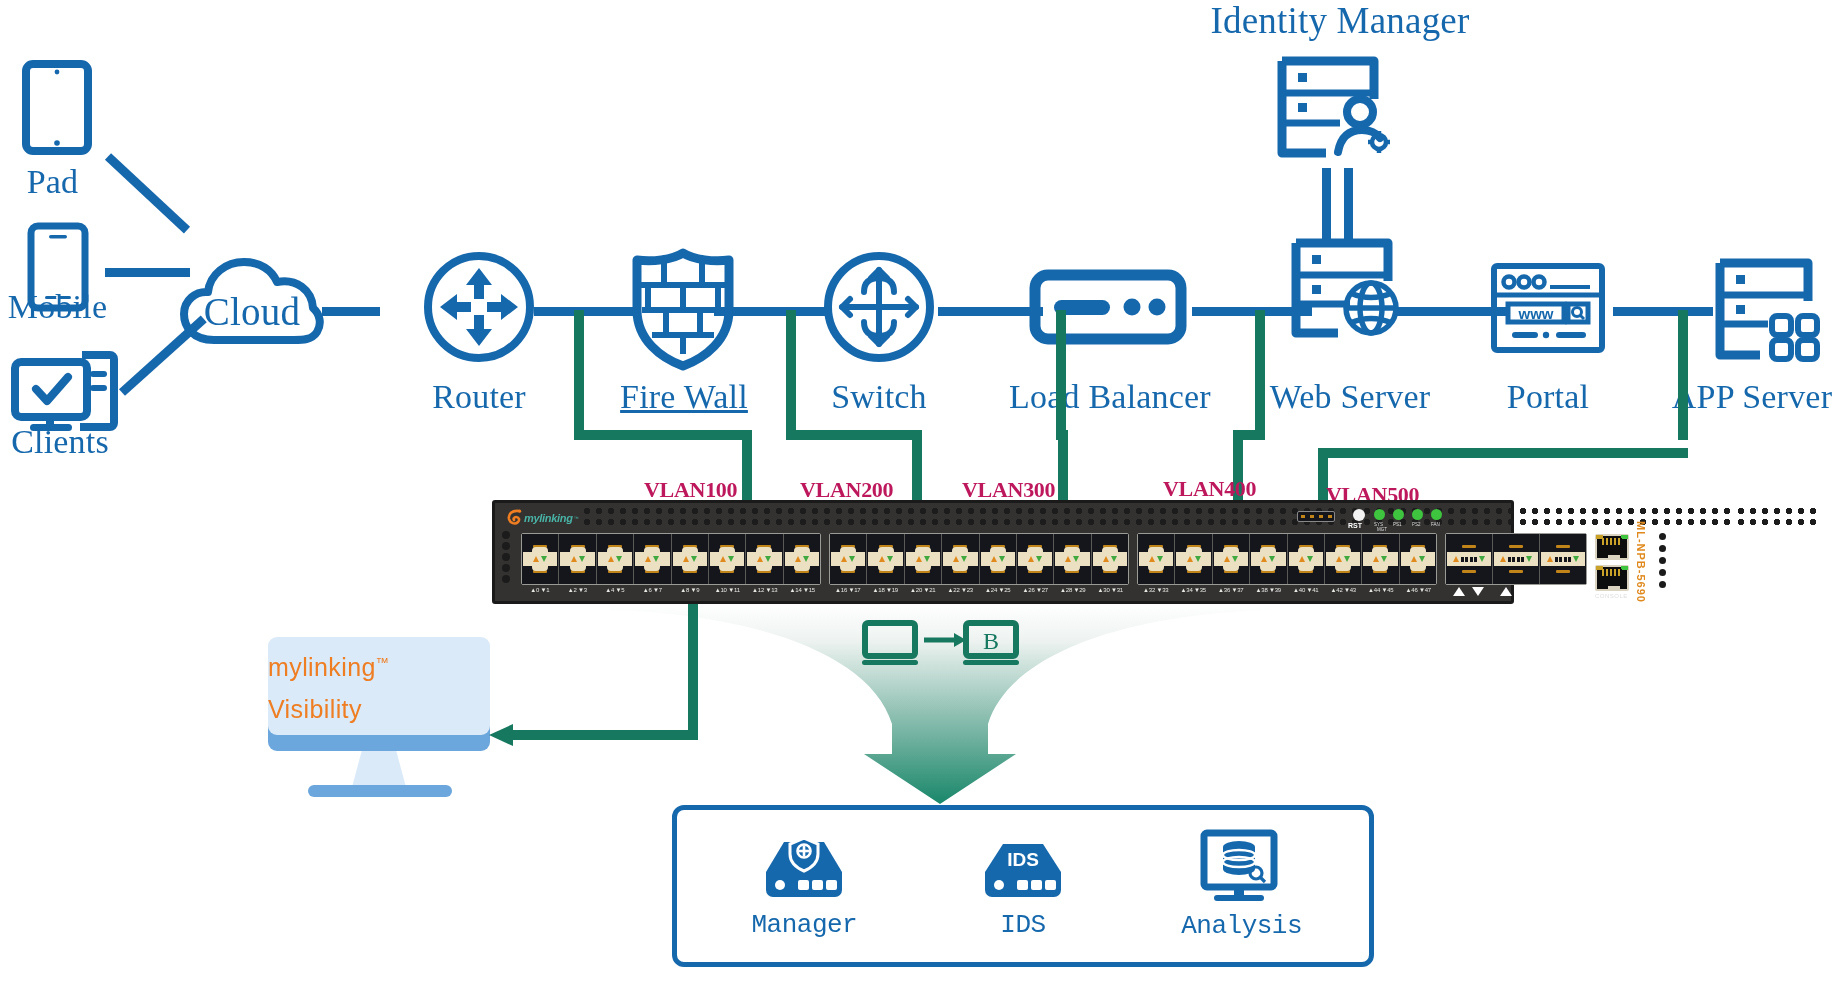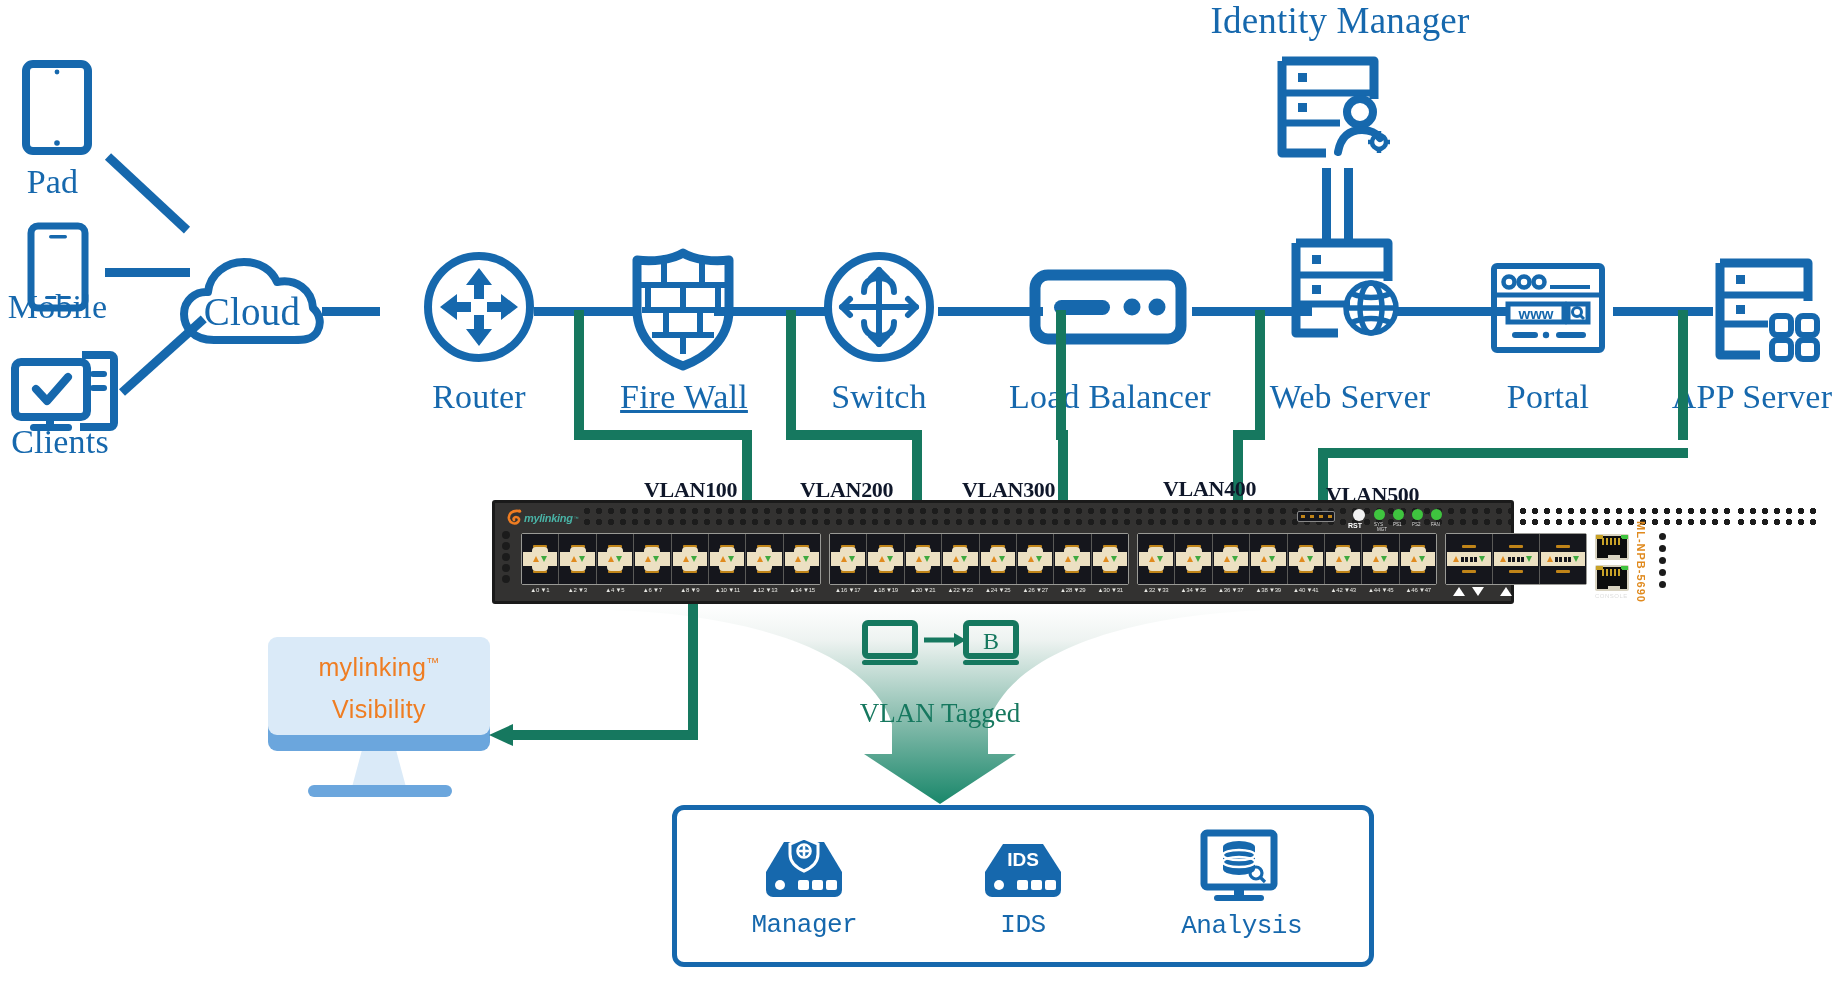--- a/index.html
+++ b/index.html
@@ -23,21 +23,21 @@
     color: #1668ad;
     font-family: "Liberation Serif", serif;
     font-size: 34px;
     line-height: 1;
     white-space: nowrap;
     text-align: center;
     letter-spacing: 0.2px;
   }
   .vlan-label {
     position: absolute;
-    color: #0f172a;
+    color: #be185d;
     font-family: "Liberation Serif", serif;
     font-weight: bold;
     font-size: 22px;
     white-space: nowrap;
     letter-spacing: -0.3px;
   }
 
   
   .link {
     position: absolute;
@@ -199,21 +199,21 @@
   .ml-txt{ color:#49b3a6; font-family:"Liberation Sans",sans-serif; font-size:11px; font-style:italic; font-weight:bold; letter-spacing:-.3px;}
   .ml-tm{ color:#49b3a6; font-family:"Liberation Sans",sans-serif; font-size:5px; vertical-align:super;}
 
   
   #monitor { position:absolute; left:268px; top:637px; width:222px; height:130px; }
   .mon-screen{position:absolute;left:0;top:0;width:222px;height:98px;background:#daeaf8;border-radius:9px;}
   .mon-base{position:absolute;left:0;top:86px;width:222px;height:28px;background:#6ba6dd;border-radius:0 0 9px 9px;}
   .mon-neck{position:absolute;left:84px;top:114px;width:54px;height:36px;background:#daeaf8;
             clip-path: polygon(18% 0, 82% 0, 100% 100%, 0 100%);}
   .mon-foot{position:absolute;left:40px;top:148px;width:144px;height:12px;background:#6ba6dd;border-radius:6px;}
-  .mon-t1,.mon-t2{position:absolute;width:222px;text-align:center;color:#ef7d22;
+  .mon-t1,.mon-t2{position:absolute;width:222px;color:#ef7d22;
         font-family:"Liberation Sans",sans-serif;font-size:25px;letter-spacing:.4px;}
   .mon-t1{top:16px;} .mon-t2{top:58px;}
   .mon-t1 sup{font-size:13px;}
 
   
   #tools{
     position:absolute; left:672px; top:805px; width:702px; height:162px;
     border: 5px solid #1668ad; border-radius: 12px; background:#fff;
     display:flex; align-items:center; justify-content:space-around; padding: 0 18px;
   }
@@ -462,21 +462,20 @@
           <stop offset="18%" stop-color="#eef3f1"></stop>
           <stop offset="55%" stop-color="#8fc0b2"></stop>
           <stop offset="100%" stop-color="#19876a"></stop>
         </linearGradient>
       </defs>
       <path d="M0 0 L660 0 L660 6
                C520 10 400 48 378 120
                L378 150 L406 150 L330 200 L254 150 L282 150
                L282 120 C260 48 140 10 0 6 Z" fill="url(#fg)"></path>
     </svg>
-    <div class="vlantag-label">VLAN Tagged</div>
     <div class="abs" style="left:252px;top:16px;">
       <svg width="156" height="52" viewBox="0 0 156 52">
         <rect x="3" y="3" width="50" height="33" rx="3" fill="none" stroke="#16785f" stroke-width="6"></rect>
         <rect x="0" y="40" width="56" height="5" rx="2.5" fill="#16785f"></rect>
         <line x1="62" y1="20" x2="94" y2="20" stroke="#16785f" stroke-width="5"></line>
         <path d="M92 13 l12 7 l-12 7 z" fill="#16785f"></path>
         <rect x="104" y="3" width="50" height="33" rx="3" fill="none" stroke="#16785f" stroke-width="6"></rect>
         <rect x="101" y="40" width="56" height="5" rx="2.5" fill="#16785f"></rect>
         <text x="129" y="29" font-family="Liberation Serif, serif" font-size="24" fill="#16785f" text-anchor="middle">B</text>
       </svg>

